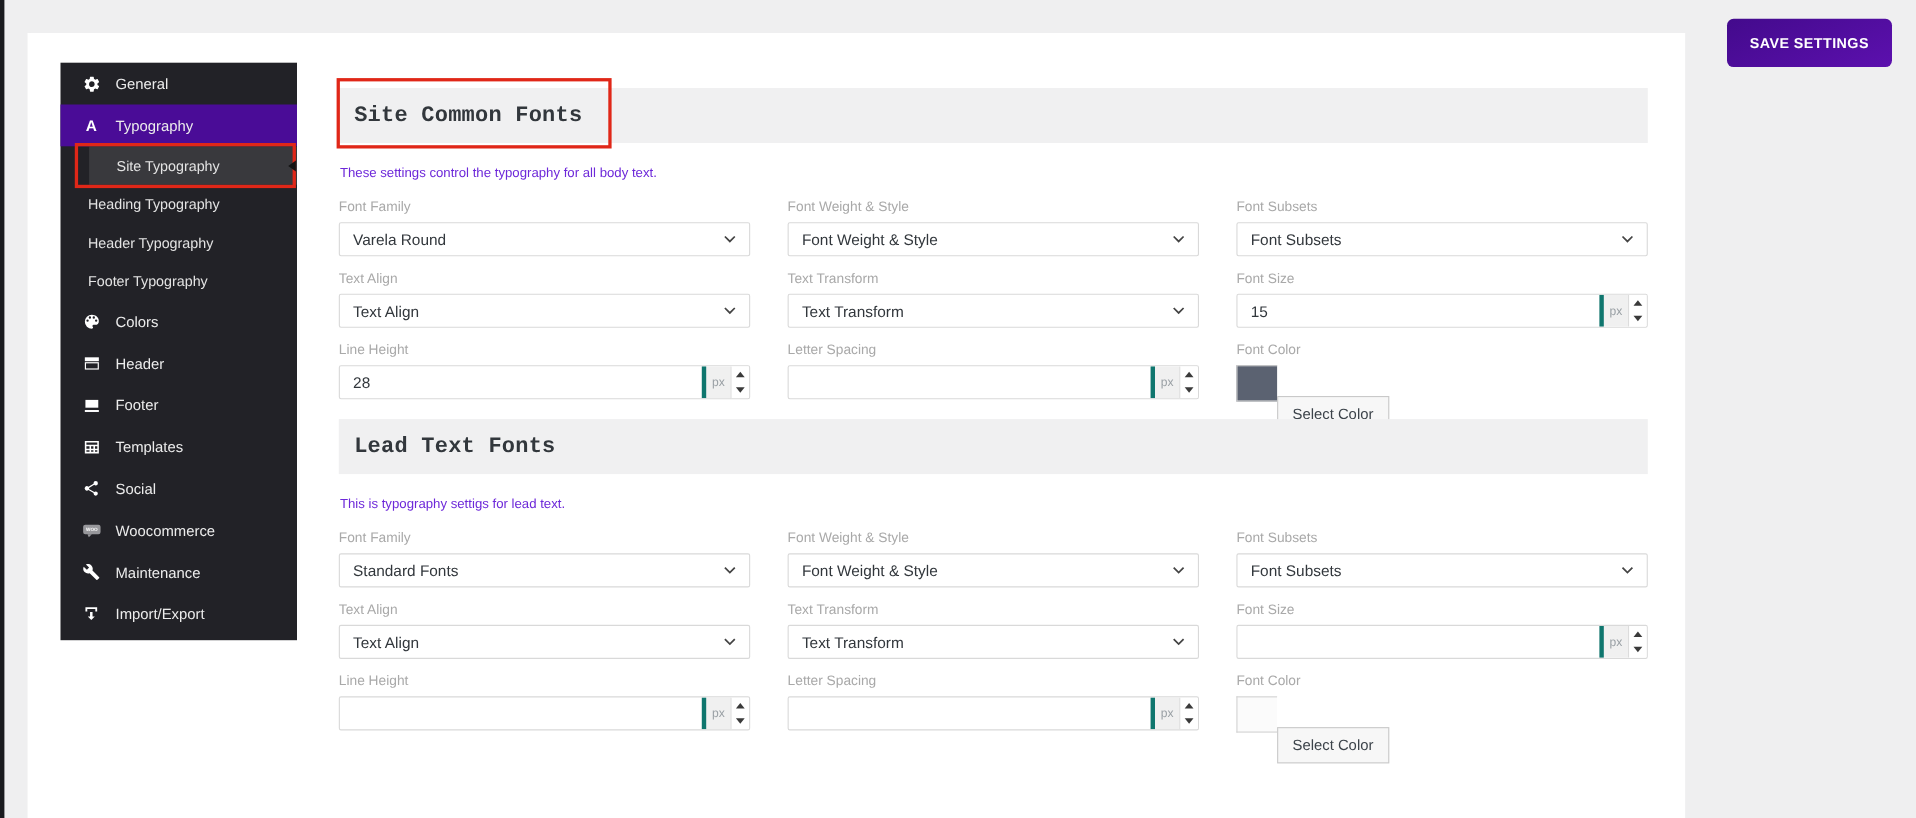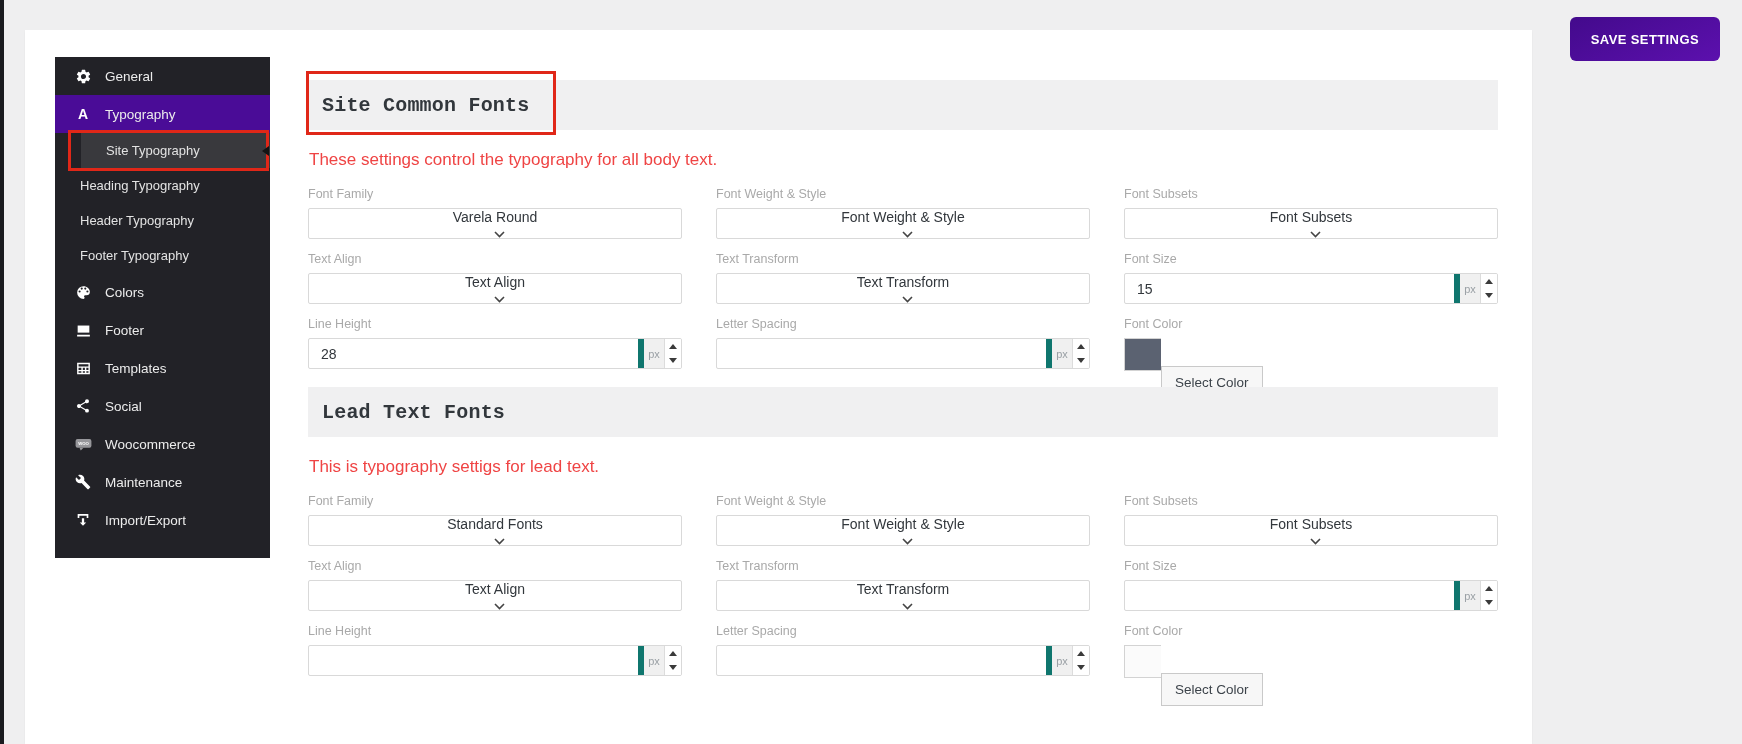--- a/index.html
+++ b/index.html
@@ -13,21 +13,21 @@
     position:absolute; top:17px; right:22px; height:44px; padding:0 21px;
     background:linear-gradient(155deg,#430a8c 0%,#5c10ae 100%);
     color:#fff; font-weight:bold; font-size:13px; letter-spacing:.4px;
     border:none; border-radius:6px; cursor:pointer; font-family:inherit;
   }
   .card {
     position:absolute; left:25px; top:30px; width:1507px; height:714px;
     background:#fff; box-shadow:0 1px 2px rgba(0,0,0,.05);
   }
   
-  .sidebar { position:absolute; left:30px; top:27px; width:215px; background:#222227; padding-bottom:19px; }
+  .sidebar { position:absolute; left:30px; top:27px; width:215px; background:#222227; padding-bottom:5px; }
   .sb-item {
     display:flex; align-items:center; height:38px; padding:0 10px 0 18px;
     color:#ececec; font-size:13.5px; cursor:pointer; position:relative; white-space:nowrap;
   }
   .sb-item .ic { width:20px; height:20px; margin-right:12px; flex:none; display:flex; align-items:center; justify-content:center; }
   .sb-item.active-parent { background:#4a0c97; }
   .sb-sub { height:35px; padding-left:25px; font-size:13px; color:#e3e3e3; }
   .sb-sub.current { background:#39393d;margin-left:26px; }
   .sb-sub.current .redframe {
     position:absolute; left:-13px; right:1px; top:-3px; bottom:-3px;
@@ -36,31 +36,31 @@
   .sb-sub.current .pointer {
     position:absolute; right:1px; top:50%; margin-top:-5px; width:0; height:0;
     border-top:5px solid transparent; border-bottom:5px solid transparent; border-right:7px solid #141414;
   }
   .typog-a { font-weight:bold; font-size:14px; color:#fff; }
   
   .content { position:absolute; left:283px; top:50px; width:1190px; }
   .band { position:relative; height:50px; background:#f0f0f1; display:flex; align-items:center; padding-left:14px;font-family:Liberation Mono, monospace; }
   .band h2 { margin:0; font-size:20px; font-weight:600; color:#32373c; letter-spacing:.2px; }
   .red-note { position:absolute; left:-2px; top:-9px; width:250px; height:64px; border:3px solid #e02718; pointer-events:none; }
-  .subtitle { margin:20px 0 0 1px; font-size:17px; color:#ef4444; }
+  .subtitle { margin:20px 0 0 1px; font-size:12px; color:#6d28d9; }
   .grid { display:grid; grid-template-columns:1fr 1fr 1fr; column-gap:34px; row-gap:13px; margin-top:17px; }
   .flabel { display:block; font-size:12.5px; color:#a9a9a9; margin-bottom:7px; }
   .select {
     display:flex; align-items:center; justify-content:space-between; height:31px;
     border:1px solid #d9d9d9; border-radius:2px; background:#fff; padding:0 12px;
-    font-size:14px; color:#32373c; cursor:pointer;flex-direction:column;
+    font-size:14px; color:#32373c; cursor:pointer;
   }
   .numgroup { display:flex; align-items:stretch; height:31px; border:1px solid #d9d9d9; border-radius:2px; background:#fff; overflow:hidden; }
   .numgroup input { flex:1; min-width:0; border:none; outline:none; padding:0 12px; font-size:14px; color:#32373c; font-family:inherit; background:transparent; }
-  .unit { width:26px; display:flex; align-items:center; justify-content:center; background:#f0f0f0; border-left:6px solid #0f766e; color:#9aa0a5; font-size:11px; }
+  .unit { width:26px; display:flex; align-items:center; justify-content:center; background:#f0f0f0; border-left:4px solid #0f766e; color:#9aa0a5; font-size:11px; }
   .spin { width:17px; display:flex; flex-direction:column; border-left:1px solid #dcdcdc; background:#fff; }
   .spin .s { flex:1; display:flex; align-items:center; justify-content:center; cursor:pointer; }
   .tri-up { width:0; height:0; border-left:4px solid transparent; border-right:4px solid transparent; border-bottom:5px solid #3a3a3a; }
   .tri-dn { width:0; height:0; border-left:4px solid transparent; border-right:4px solid transparent; border-top:5px solid #3a3a3a; }
   .colorwrap { display:flex; height:33px; }
   .swatch { width:37px; height:33px; border:1px solid #d3d3d3; border-right:none; }
   .color-btn { height:33px; padding:0 13px; background:#f7f7f7; border:1px solid #c9c9c9; font-size:13.5px; color:#3c434a; font-family:inherit; cursor:pointer;margin-top:28px; }
   .section2 { margin-top:16px; }
   .chev { flex:none; margin-left:8px; }
 </style>
@@ -106,20 +106,29 @@
       <span class="ic">
         <svg width="17" height="17" viewBox="0 0 24 24">
             <path fill="#fff" d="M12 3a9 9 0 0 0 0 18c.83 0 1.5-.67 1.5-1.5 0-.39-.15-.74-.39-1.01a1.5 1.5 0 0 1 1.12-2.49H16a5 5 0 0 0 5-5c0-4.42-4.03-8-9-8zm-5.5 9a1.5 1.5 0 1 1 0-3 1.5 1.5 0 0 1 0 3zm3-4A1.5 1.5 0 1 1 9.5 5a1.5 1.5 0 0 1 0 3zm5 0a1.5 1.5 0 1 1 0-3 1.5 1.5 0 0 1 0 3zm3 4a1.5 1.5 0 1 1 0-3 1.5 1.5 0 0 1 0 3z"></path>
           </svg>
       </span>
       <span>Colors</span>
     </div>
     <div class="sb-item">
       <span class="ic">
         <svg width="17" height="17" viewBox="0 0 24 24">
+            <rect x="3" y="4" width="18" height="5" fill="#fff"></rect>
+            <rect x="3.75" y="11" width="16.5" height="8" fill="none" stroke="#fff" stroke-width="1.5"></rect>
+          </svg>
+      </span>
+      <span>Header</span>
+    </div>
+    <div class="sb-item">
+      <span class="ic">
+        <svg width="17" height="17" viewBox="0 0 24 24">
             <rect x="3.75" y="5" width="16.5" height="10" fill="#fff"></rect>
             <rect x="3" y="18" width="18" height="2.5" fill="#fff"></rect>
           </svg>
       </span>
       <span>Footer</span>
     </div>
     <div class="sb-item">
       <span class="ic">
         <svg width="17" height="17" viewBox="0 0 24 24">
             <path fill="#fff" d="M3 4h18v16H3V4zm2 2v3h14V6H5zm0 5v3h4v-3H5zm6 0v3h3v-3h-3zm5 0v3h3v-3h-3zM5 16v2h4v-2H5zm6 0v2h3v-2h-3zm5 0v2h3v-2h-3z"></path>

